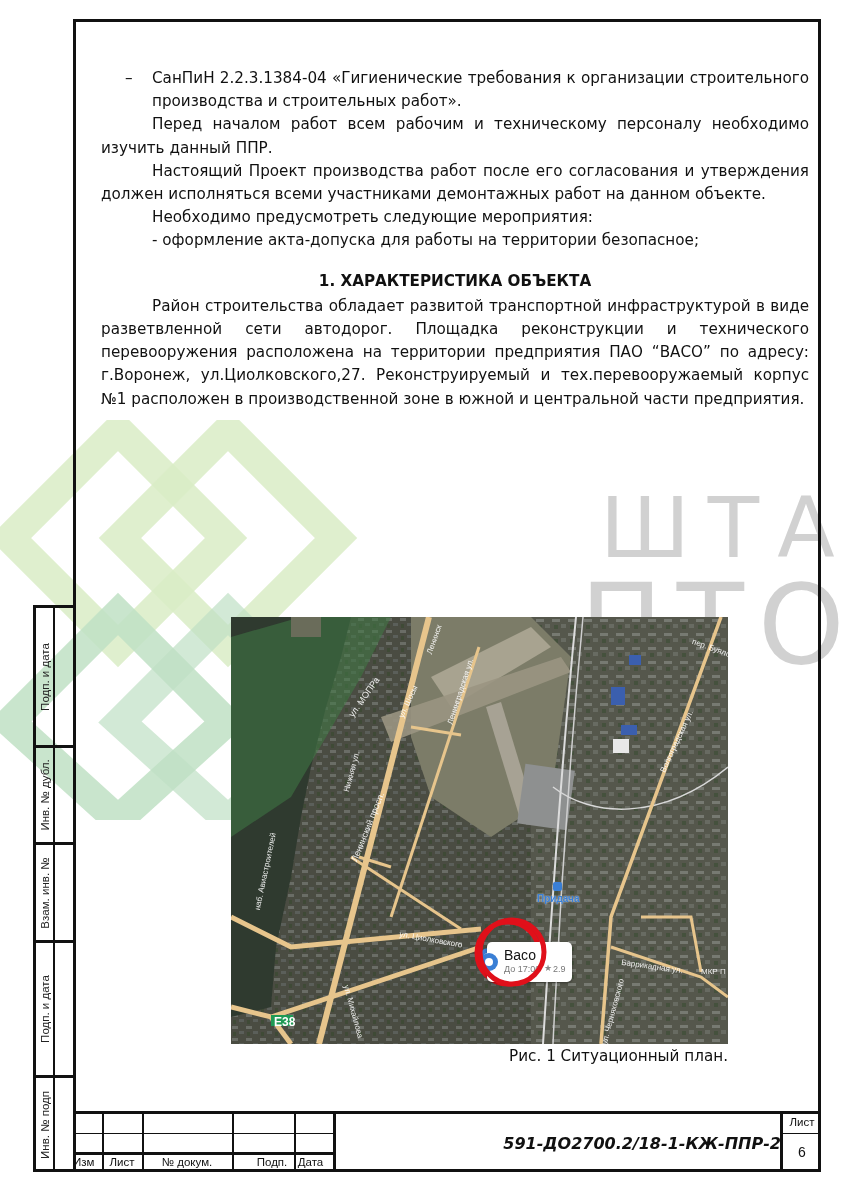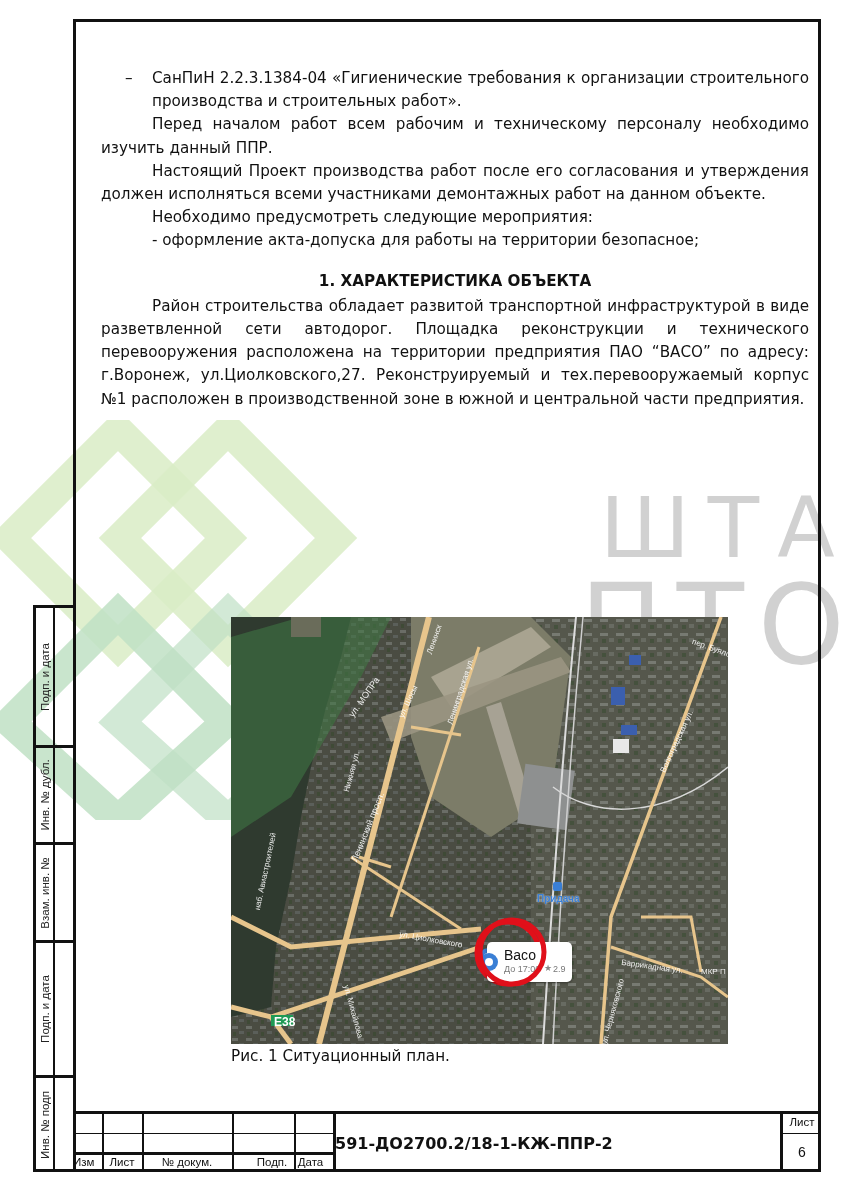--- a/index.html
+++ b/index.html
@@ -5,33 +5,33 @@
   html,body{margin:0;padding:0;background:#fff;}
   body{width:849px;height:1200px;position:relative;overflow:hidden;font-family:"DejaVu Sans",sans-serif;color:#111;}
   .frame{position:absolute;left:73px;top:19px;width:748px;height:1153px;border:3px solid #111;box-sizing:border-box;}
   .content{position:absolute;left:101px;top:67px;width:708px;font-size:15.2px;line-height:23.2px;text-align:justify;}
   .content p{margin:0;}
   .indent{text-indent:51px;}
   .dash-item{position:relative;padding-left:51px;}
   .dash-item .dash{position:absolute;left:24px;top:0;}
   .heading{text-align:center;font-weight:bold;margin-top:17px !important;margin-bottom:2px !important;}
   .map{position:absolute;left:231px;top:617px;width:497px;height:427px;overflow:hidden;background:#3c3f33;}
-  .caption{position:absolute;left:231px;top:1047px;width:497px;text-align:left;font-size:15.2px;}
+  .caption{position:absolute;left:231px;top:1047px;width:497px;text-align:right;font-size:15.2px;}
   
   .side{position:absolute;left:33px;top:605px;width:40px;height:567px;border:3px solid #111;border-right:none;box-sizing:border-box;}
   .side .cell{position:absolute;left:0;width:37px;border-bottom:3px solid #111;box-sizing:border-box;}
   .side .cell:last-child{border-bottom:none;}
   .side .lbl{position:absolute;left:0;top:0;width:19px;height:100%;border-right:2px solid #111;box-sizing:border-box;}
   .side .lbl span{position:absolute;left:50%;top:50%;transform:translate(-50%,-50%) rotate(-90deg);white-space:nowrap;font-family:"Liberation Sans",sans-serif;font-size:11.5px;color:#222;}
   
   .stamp{position:absolute;left:73px;top:1111px;width:748px;height:61px;border-top:3px solid #111;box-sizing:border-box;}
   .stamp .vline{position:absolute;top:0;bottom:0;border-left:2px solid #111;}
   .stamp .hline{position:absolute;left:0;height:0;border-top:1.5px solid #111;}
   .stamp .col-lbl{position:absolute;top:42px;height:17px;font-family:"Liberation Sans",sans-serif;font-size:11.5px;text-align:center;color:#111;}
-  .title-code{position:absolute;left:262px;width:446px;top:20px;text-align:left;font-weight:bold;font-size:16px;}
+  .title-code{position:absolute;left:262px;width:446px;top:20px;text-align:right;font-weight:bold;font-size:16px;font-style:italic;}
   .sheet-lbl{position:absolute;left:710px;width:38px;top:2px;text-align:center;font-family:"Liberation Sans",sans-serif;font-size:11.5px;}
   .sheet-num{position:absolute;left:710px;width:38px;top:30px;text-align:center;font-family:"Liberation Sans",sans-serif;font-size:14px;}
   .wm{position:absolute;pointer-events:none;}
   .pin-card{position:absolute;left:487px;top:942px;width:85px;height:40px;background:#fff;border-radius:5px;box-shadow:0 1px 3px rgba(0,0,0,.4);font-family:"Liberation Sans",sans-serif;}
 </style>
 </head>
 <body>
 
 <svg class="wm" style="left:0;top:420px;" width="460" height="400" viewBox="0 0 460 400">
   <g fill="none" stroke-linejoin="miter">

